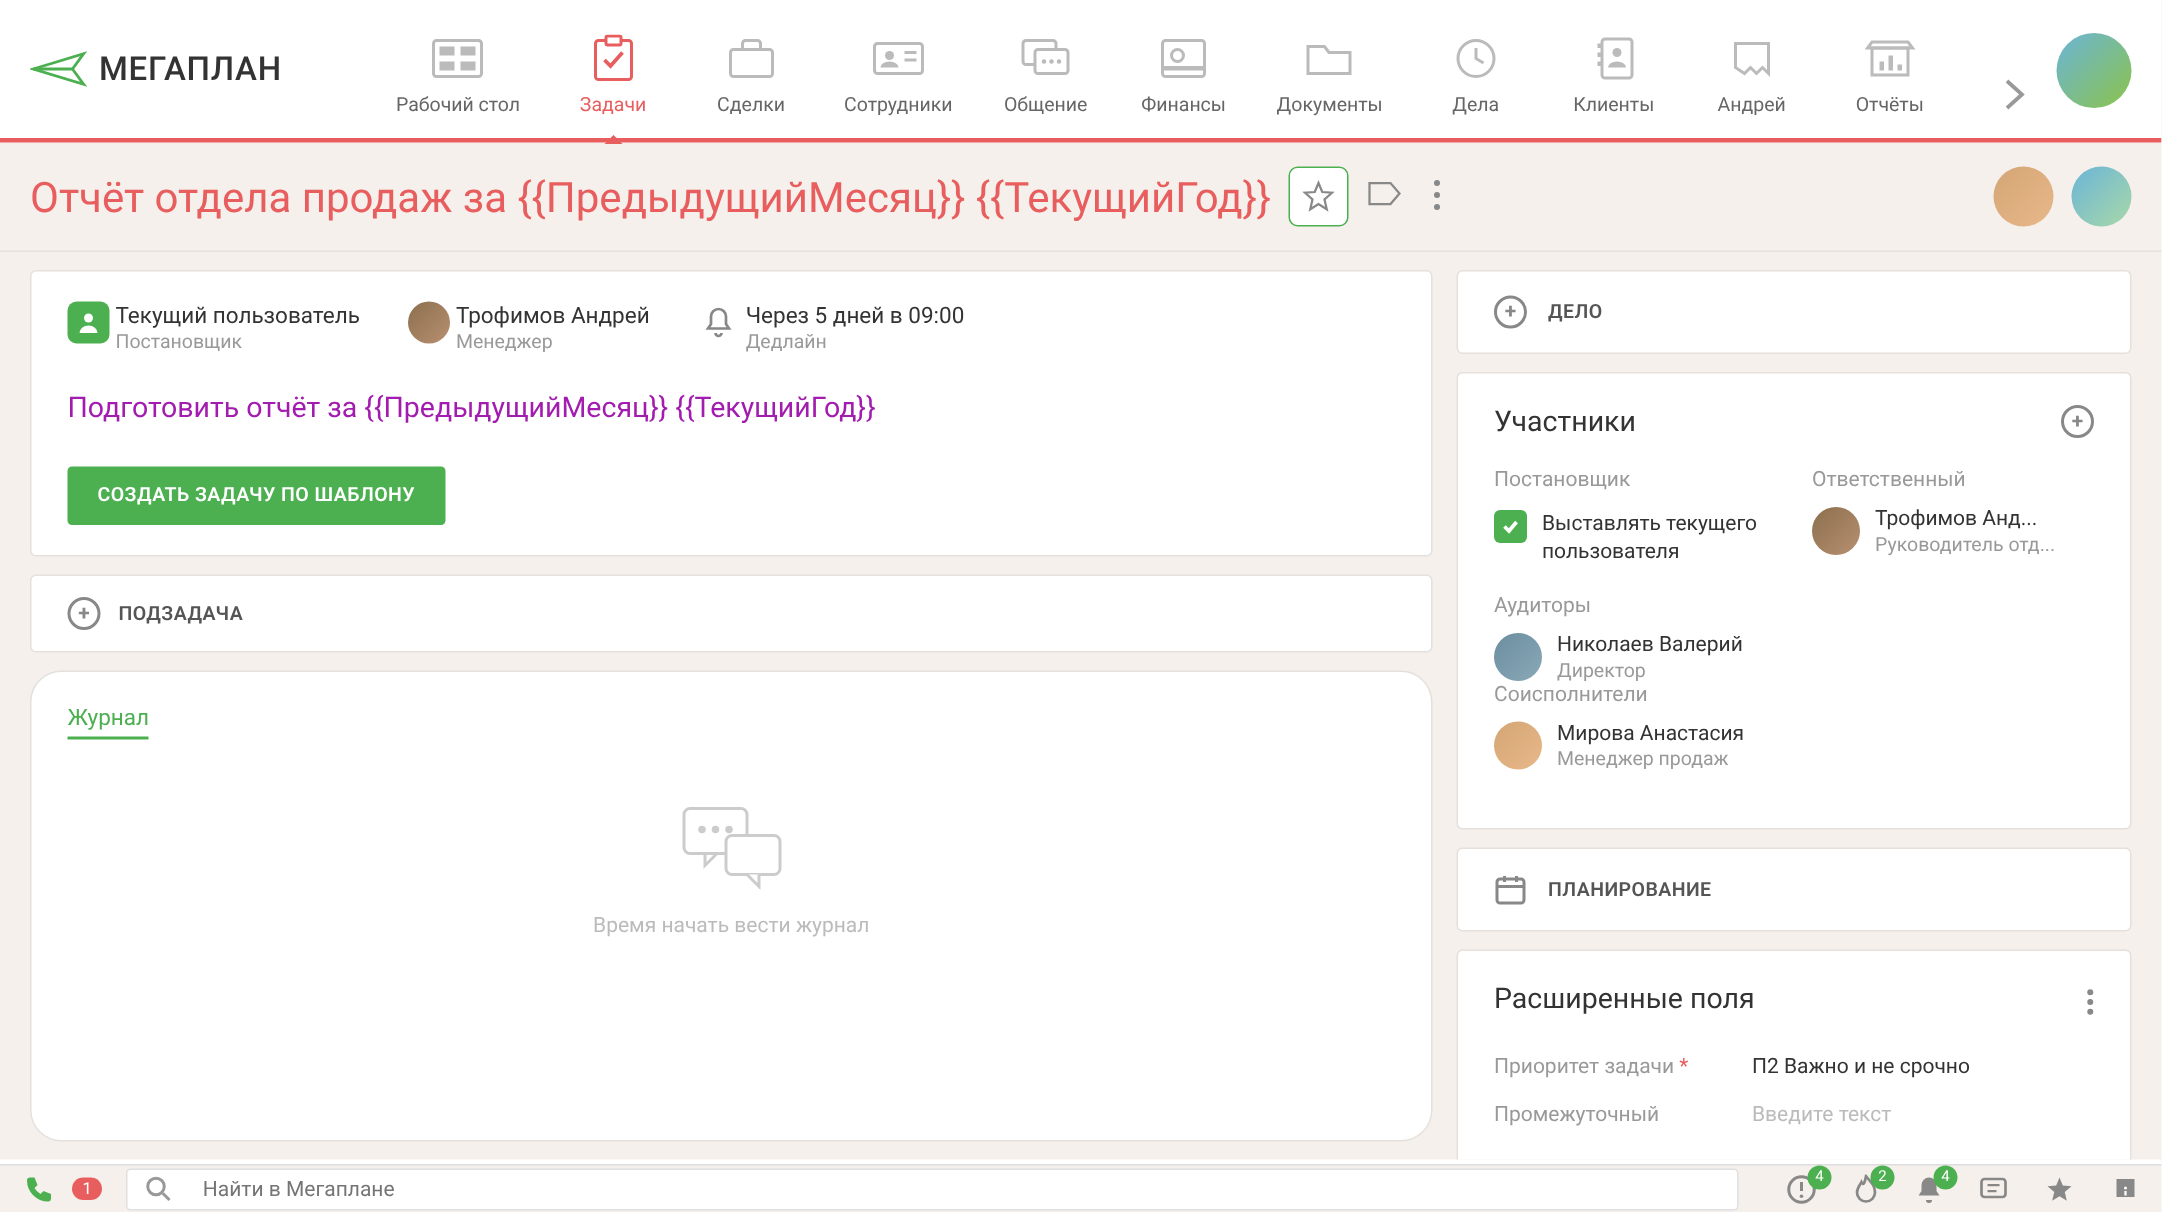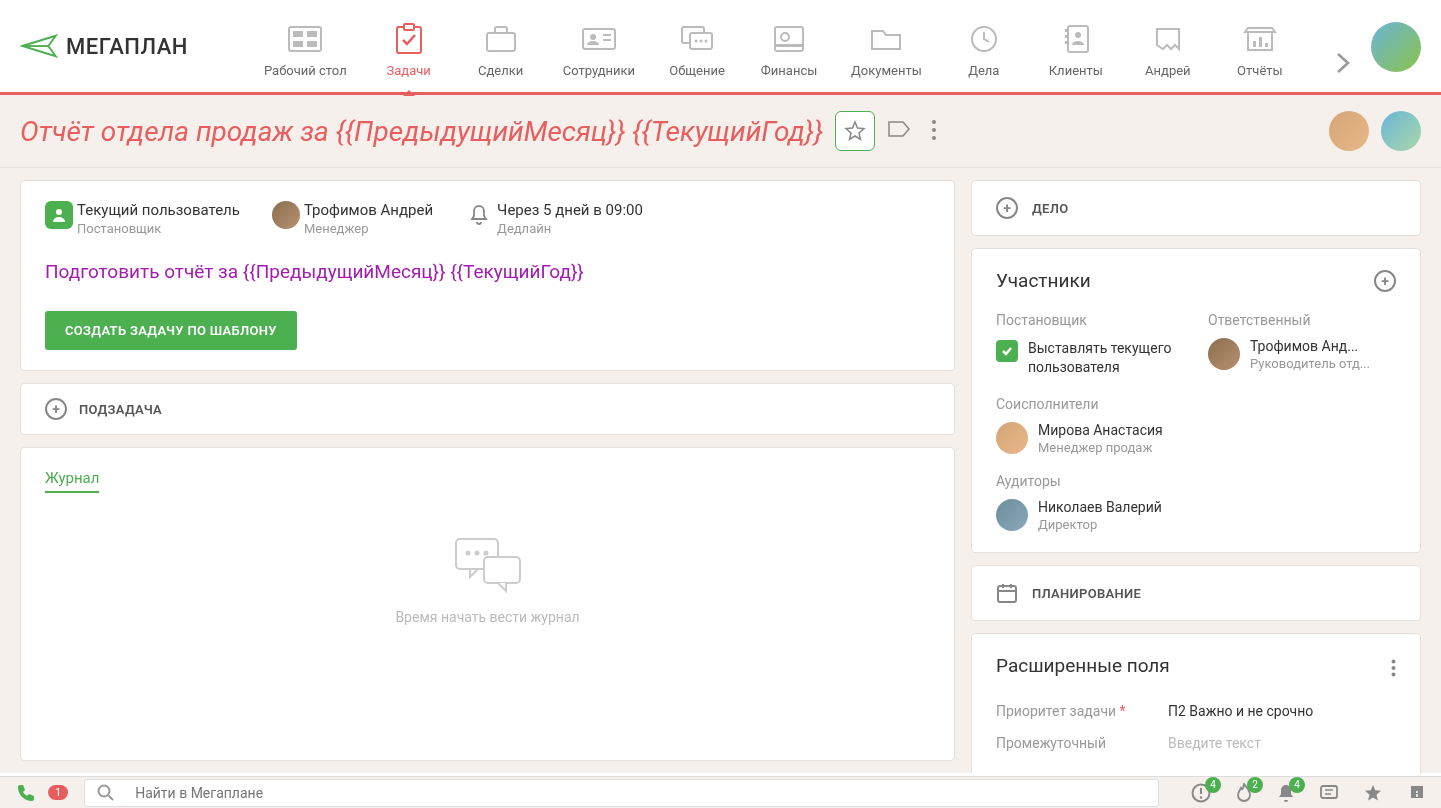--- a/index.html
+++ b/index.html
@@ -15,21 +15,21 @@
 .nav-item-icon { width: 36px; height: 32px; display:flex; align-items:center; justify-content:center; }
 .nav-item-label { font-size: 13px; color: #666; }
 .nav-item.active .nav-item-label { color: #e85e5e; }
 .nav-item.active { position: relative; }
 .nav-item.active::after { content: ''; position: absolute; bottom: -18px; left: 50%; transform: translateX(-50%); width: 0; height: 0; border-left: 6px solid transparent; border-right: 6px solid transparent; border-bottom: 6px solid #e85e5e; }
 .nav-more { margin-left: 12px; cursor:pointer; color:#999; }
 .nav-avatar { position: absolute; right: 20px; top: 22px; width: 50px; height: 50px; border-radius: 50%; background: linear-gradient(135deg,#6bb5d8,#8bc34a); }
 
 
 .titlebar { background: #f5f0ec; padding: 16px 20px; display: flex; align-items: center; gap: 12px; border-bottom: 1px solid #e5e0dc; }
-.title-text { font-size: 28px; color: #e85e5e; font-weight: 400; flex: 0 0 auto; font-style: italic; }
+.title-text { font-size: 28px; color: #e85e5e; font-weight: 400; flex: 0 0 auto; }
 .title-star { width: 40px; height: 40px; border: 1px solid #4caf50; border-radius: 6px; display: flex; align-items: center; justify-content: center; cursor: pointer; background: #fff; }
 .title-tag { width: 24px; height: 24px; }
 .title-more { width: 24px; height: 24px; cursor: pointer; margin-left: 8px; color:#888;}
 .title-avatars { margin-left: auto; display: flex; gap: 12px; }
 .title-avatars .av { width: 40px; height: 40px; border-radius: 50%; background: linear-gradient(135deg,#d4a574,#e8b88a); }
 .title-avatars .av:last-child { background: linear-gradient(135deg,#6bb5d8,#a8d8a8); }
 
 
 .main { display: flex; padding: 12px 20px; gap: 16px; height: calc(100% - 95px - 76px - 32px); background: #f5f0ec; overflow:hidden;}
 .main-left { flex: 1; display: flex; flex-direction: column; gap: 12px; min-width:0;}
@@ -48,21 +48,21 @@
 .meta-text .secondary { font-size: 13px; color: #999; margin-top: 2px; }
 .task-desc { font-size: 19px; color: #a21caf; margin-bottom: 28px; }
 .btn-create { background: #4caf50; color: #fff; border: none; padding: 12px 20px; font-size: 13px; font-weight: 600; letter-spacing: 0.3px; border-radius: 3px; cursor: pointer; }
 
 
 .subtask-bar { background: #fff; border: 1px solid #e5e0dc; border-radius: 4px; padding: 14px 24px; display: flex; align-items: center; gap: 12px; cursor: pointer; }
 .subtask-plus { width: 22px; height: 22px; border: 2px solid #888; border-radius: 50%; display:flex; align-items:center; justify-content:center; color:#888; font-size:14px; font-weight:bold;}
 .subtask-label { font-size: 13px; font-weight: 600; color: #555; letter-spacing: 0.3px; }
 
 
-.journal-card { flex: 1; }
+.journal-card { flex: 1; border-radius: 21px; }
 .journal-tab { display: inline-block; font-size: 15px; color: #4caf50; border-bottom: 2px solid #4caf50; padding-bottom: 4px; margin-bottom: 40px; }
 .journal-empty { display: flex; flex-direction: column; align-items: center; justify-content: flex-start; color: #bbb; }
 .journal-empty-text { font-size: 14px; margin-top: 16px; }
 
 
 .side-row { background: #fff; border: 1px solid #e5e0dc; border-radius: 4px; padding: 16px 24px; display: flex; align-items: center; gap: 14px; cursor: pointer; }
 .side-row .plus { width: 22px; height: 22px; border: 2px solid #888; border-radius: 50%; display:flex; align-items:center; justify-content:center; color:#888; font-size:14px; font-weight:bold;}
 .side-row .cal-icon { width:22px; height:22px; }
 .side-row .label { font-size: 13px; font-weight: 600; color: #555; letter-spacing: 0.3px; text-align: right; }
 
@@ -348,37 +348,37 @@
           <div class="part-label">Ответственный</div>
           <div class="part-item">
             <div class="part-av"></div>
             <div class="part-text">
               <div class="name">Трофимов Анд...</div>
               <div class="role">Руководитель отд...</div>
             </div>
           </div>
         </div>
       </div>
+      <div class="part-section" style="margin-bottom:0;">
+        <div class="part-label">Аудиторы</div>
+        <div class="part-item">
+          <div class="part-av" style="background:linear-gradient(135deg,#6b8e9e,#8aa8b8);"></div>
+          <div class="part-text">
+            <div class="name">Николаев Валерий</div>
+            <div class="role">Директор</div>
+          </div>
+        </div>
+      </div>
       <div class="part-section">
         <div class="part-label">Соисполнители</div>
         <div class="part-item">
           <div class="part-av" style="background:linear-gradient(135deg,#d4a574,#e8b88a);"></div>
           <div class="part-text">
             <div class="name">Мирова Анастасия</div>
             <div class="role">Менеджер продаж</div>
-          </div>
-        </div>
-      </div>
-      <div class="part-section" style="margin-bottom:0;">
-        <div class="part-label">Аудиторы</div>
-        <div class="part-item">
-          <div class="part-av" style="background:linear-gradient(135deg,#6b8e9e,#8aa8b8);"></div>
-          <div class="part-text">
-            <div class="name">Николаев Валерий</div>
-            <div class="role">Директор</div>
           </div>
         </div>
       </div>
     </div>
 
     <div class="side-row">
       <svg class="cal-icon" width="22" height="22" viewBox="0 0 22 22">
           <rect x="2" y="4" width="18" height="16" rx="2" fill="none" stroke="#888" stroke-width="2"></rect>
           <line x1="2" y1="9" x2="20" y2="9" stroke="#888" stroke-width="2"></line>
           <line x1="7" y1="2" x2="7" y2="6" stroke="#888" stroke-width="2"></line>

